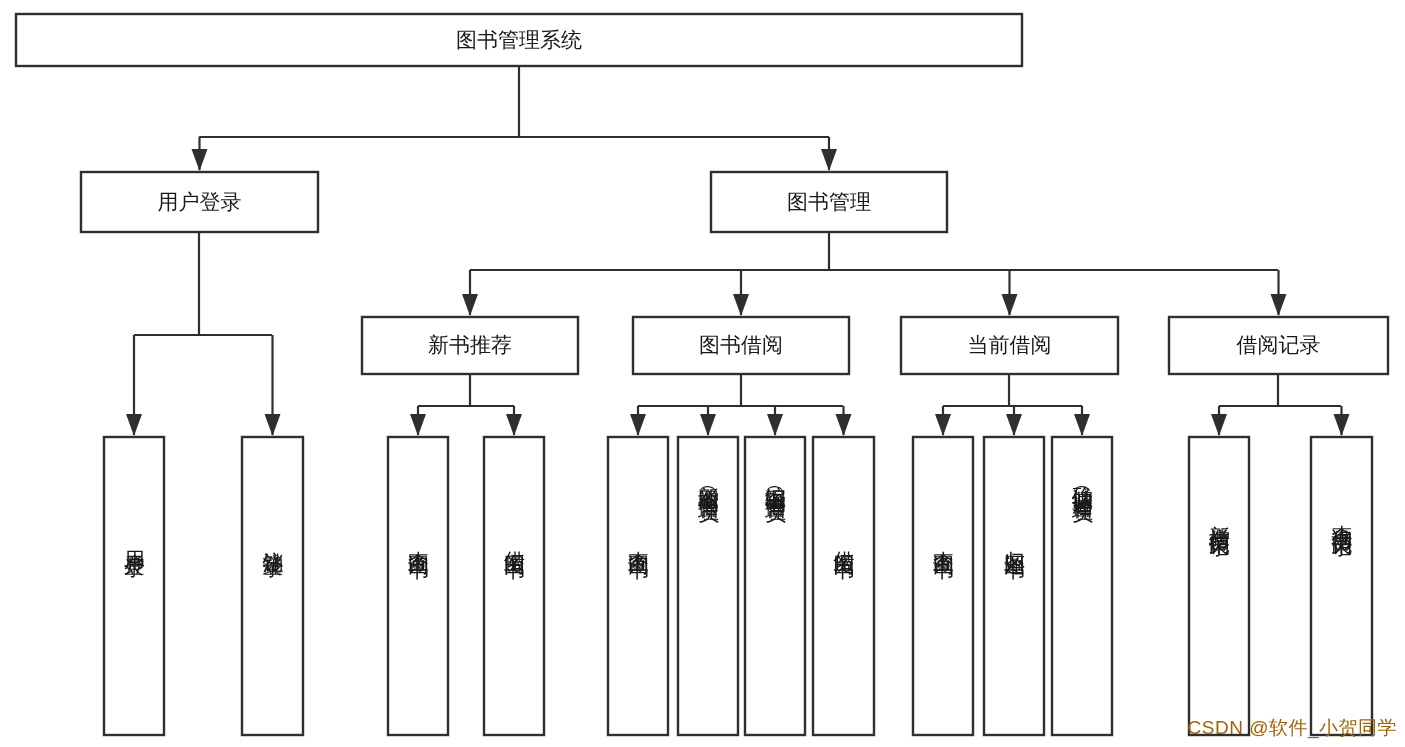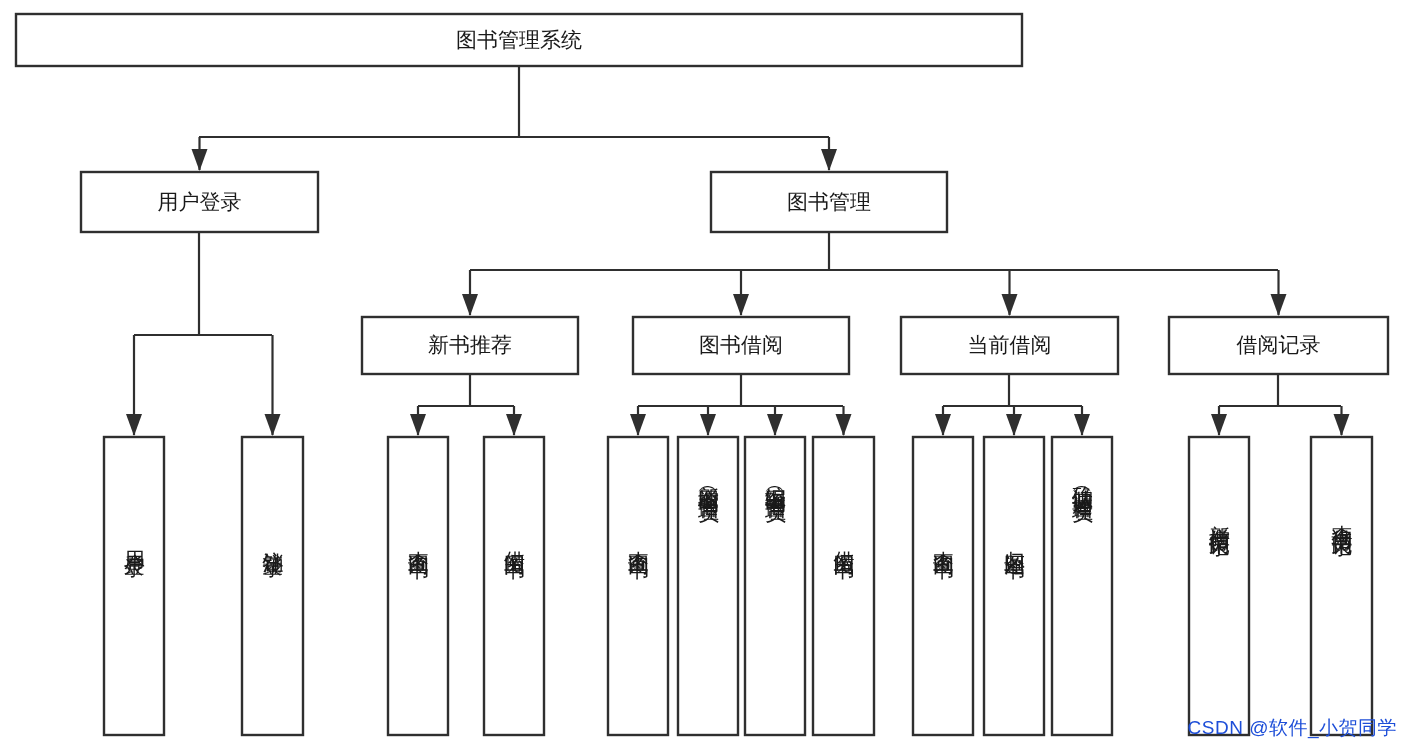--- a/index.html
+++ b/index.html
@@ -65,21 +65,21 @@
     color: #1a1a1a;
     letter-spacing: 2.5px;
     white-space: nowrap;
   }
   #watermark {
     position: absolute;
     right: 8px;
     bottom: 6px;
     font-family: "Liberation Sans", "DejaVu Sans", sans-serif;
     font-size: 19px;
-    color: #1d4ed8;
+    color: #a16207;
     letter-spacing: 0.5px;
     white-space: nowrap;
     user-select: none;
   }
 </style>
 </head>
 <body>
 
 <div id="diagram-root">
 

